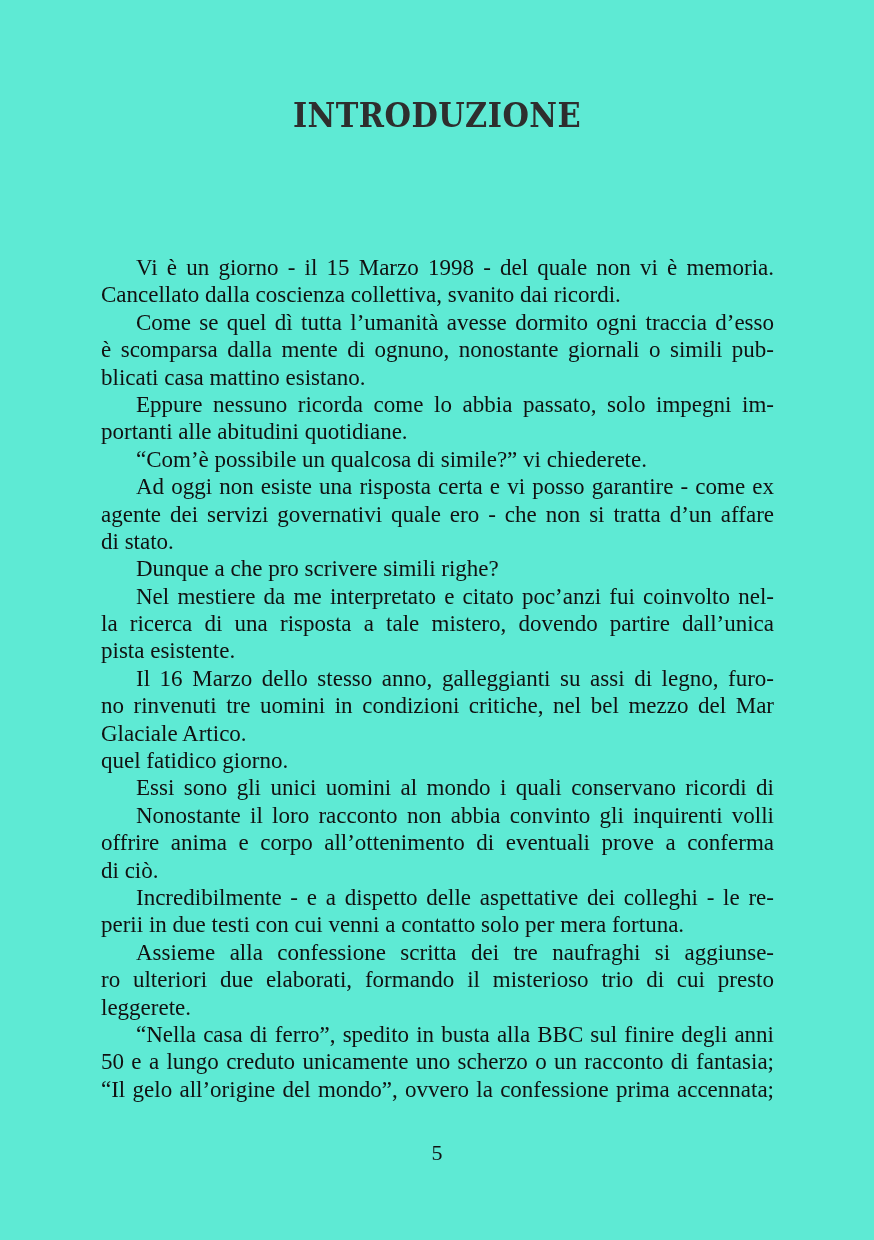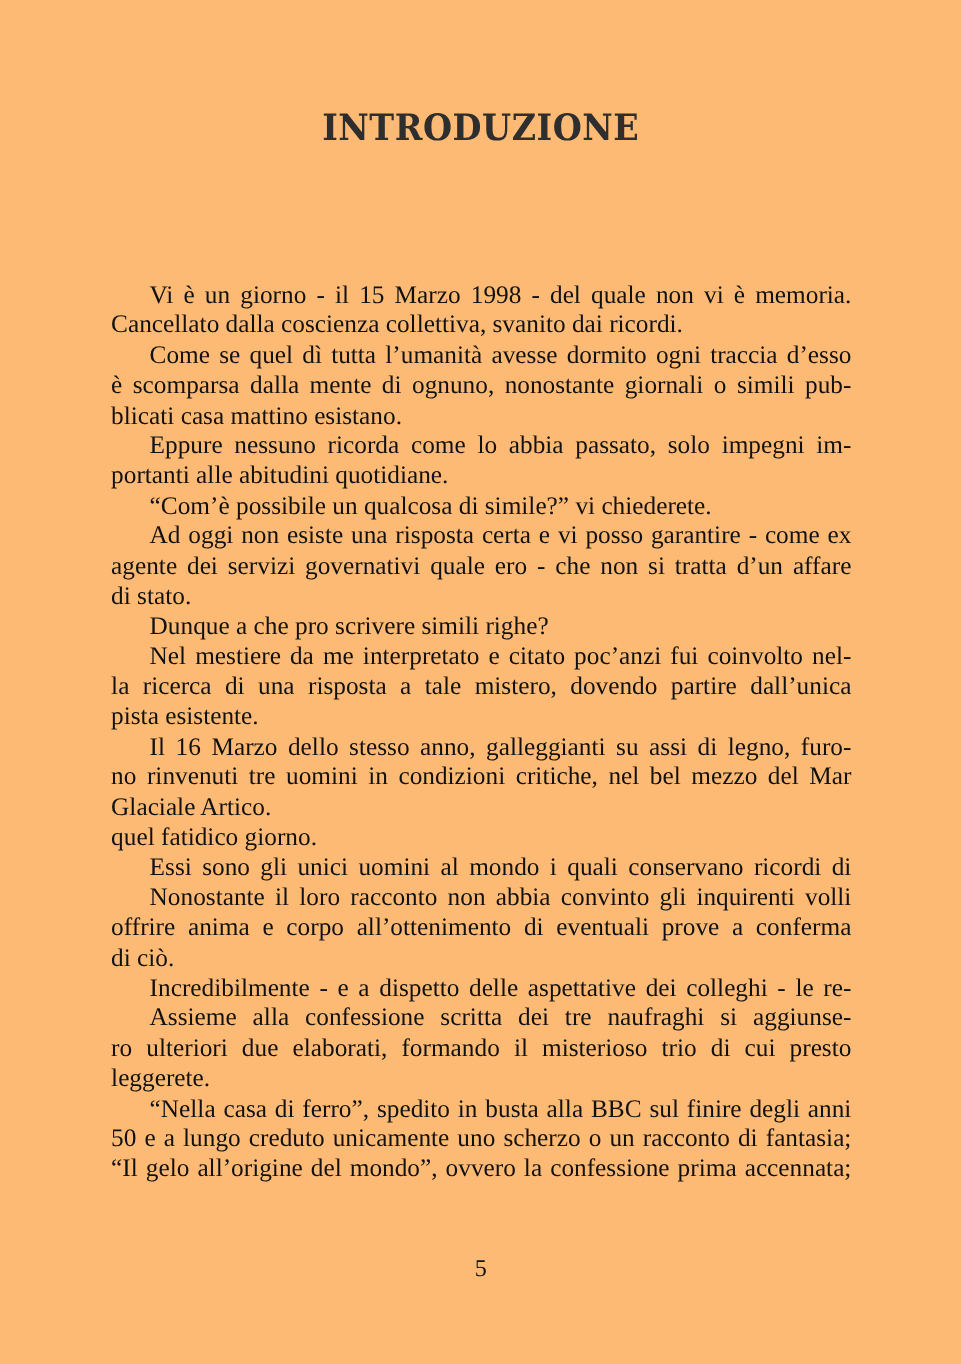--- a/index.html
+++ b/index.html
@@ -1,17 +1,17 @@
 <!DOCTYPE html>
 <html><head>
 <meta charset="utf-8">
 <style>
   html, body { margin: 0; padding: 0; background: #ffffff; }
   body { width: 874px; height: 1240px; position: relative; overflow: hidden; }
-  .page { position: absolute; left: 0; top: 0; width: 874px; height: 1240px; background: #fdba74; text-decoration: underline; }
+  .page { position: absolute; left: 0; top: 0; width: 874px; height: 1240px; background: #5eead4; text-decoration: underline; }
   .title {
     position: absolute; left: 0; width: 874px; top: 96px;
     text-align: center;
     font-family: "DejaVu Serif", serif;
     font-weight: bold;
     font-size: 33px;
     letter-spacing: 0.5px;
     color: #2e2e2e;
     transform: scaleX(0.92);
   }
@@ -57,20 +57,21 @@
       <div class="line last">pista esistente.</div>
       <div class="line indent"><span style="word-spacing: 0px;">Il 16 Marzo dello stesso anno, galleggianti su assi di legno, furo-</span></div>
       <div class="line"><span style="word-spacing: 0px;">no rinvenuti tre uomini in condizioni critiche, nel bel mezzo del Mar</span></div>
       <div class="line last">Glaciale Artico.</div>
       <div class="line last">quel fatidico giorno.</div>
       <div class="line indent"><span style="word-spacing: 0px;">Essi sono gli unici uomini al mondo i quali conservano ricordi di</span></div>
       <div class="line indent"><span style="word-spacing: 0px;">Nonostante il loro racconto non abbia convinto gli inquirenti volli</span></div>
       <div class="line"><span style="word-spacing: 0px; margin-top: 12px;">offrire anima e corpo all’ottenimento di eventuali prove a conferma</span></div>
       <div class="line last">di ciò.</div>
       <div class="line indent"><span style="word-spacing: 0px;">Incredibilmente - e a dispetto delle aspettative dei colleghi - le re-</span></div>
+      <div class="line last">perii in due testi con cui venni a contatto solo per mera fortuna.</div>
       <div class="line indent"><span style="word-spacing: 0px;">Assieme alla confessione scritta dei tre naufraghi si aggiunse-</span></div>
       <div class="line"><span style="word-spacing: 0px;">ro ulteriori due elaborati, formando il misterioso trio di cui presto</span></div>
       <div class="line last">leggerete.</div>
       <div class="line indent"><span style="word-spacing: 0px;">“Nella casa di ferro”, spedito in busta alla BBC sul finire degli anni</span></div>
       <div class="line"><span style="word-spacing: 0px;">50 e a lungo creduto unicamente uno scherzo o un racconto di fantasia;</span></div>
       <div class="line"><span style="word-spacing: 0px;">“Il gelo all’origine del mondo”, ovvero la confessione prima accennata;</span></div>
     </div>
 
   <div class="pagenum">5</div>
 </div>

